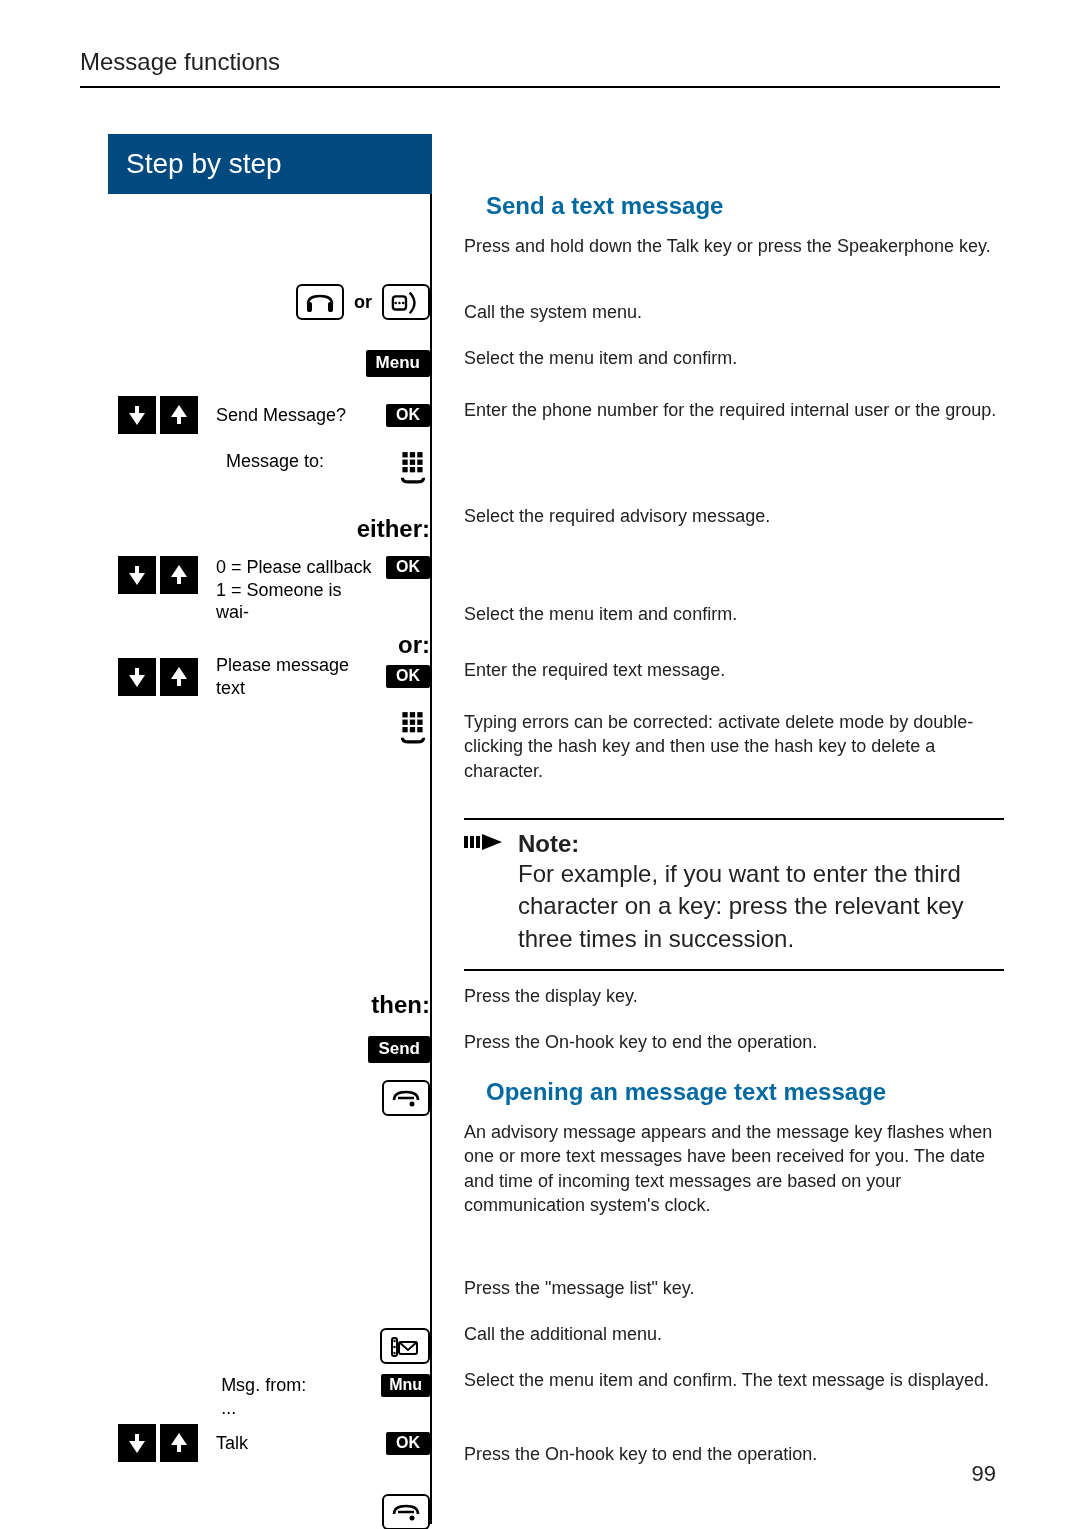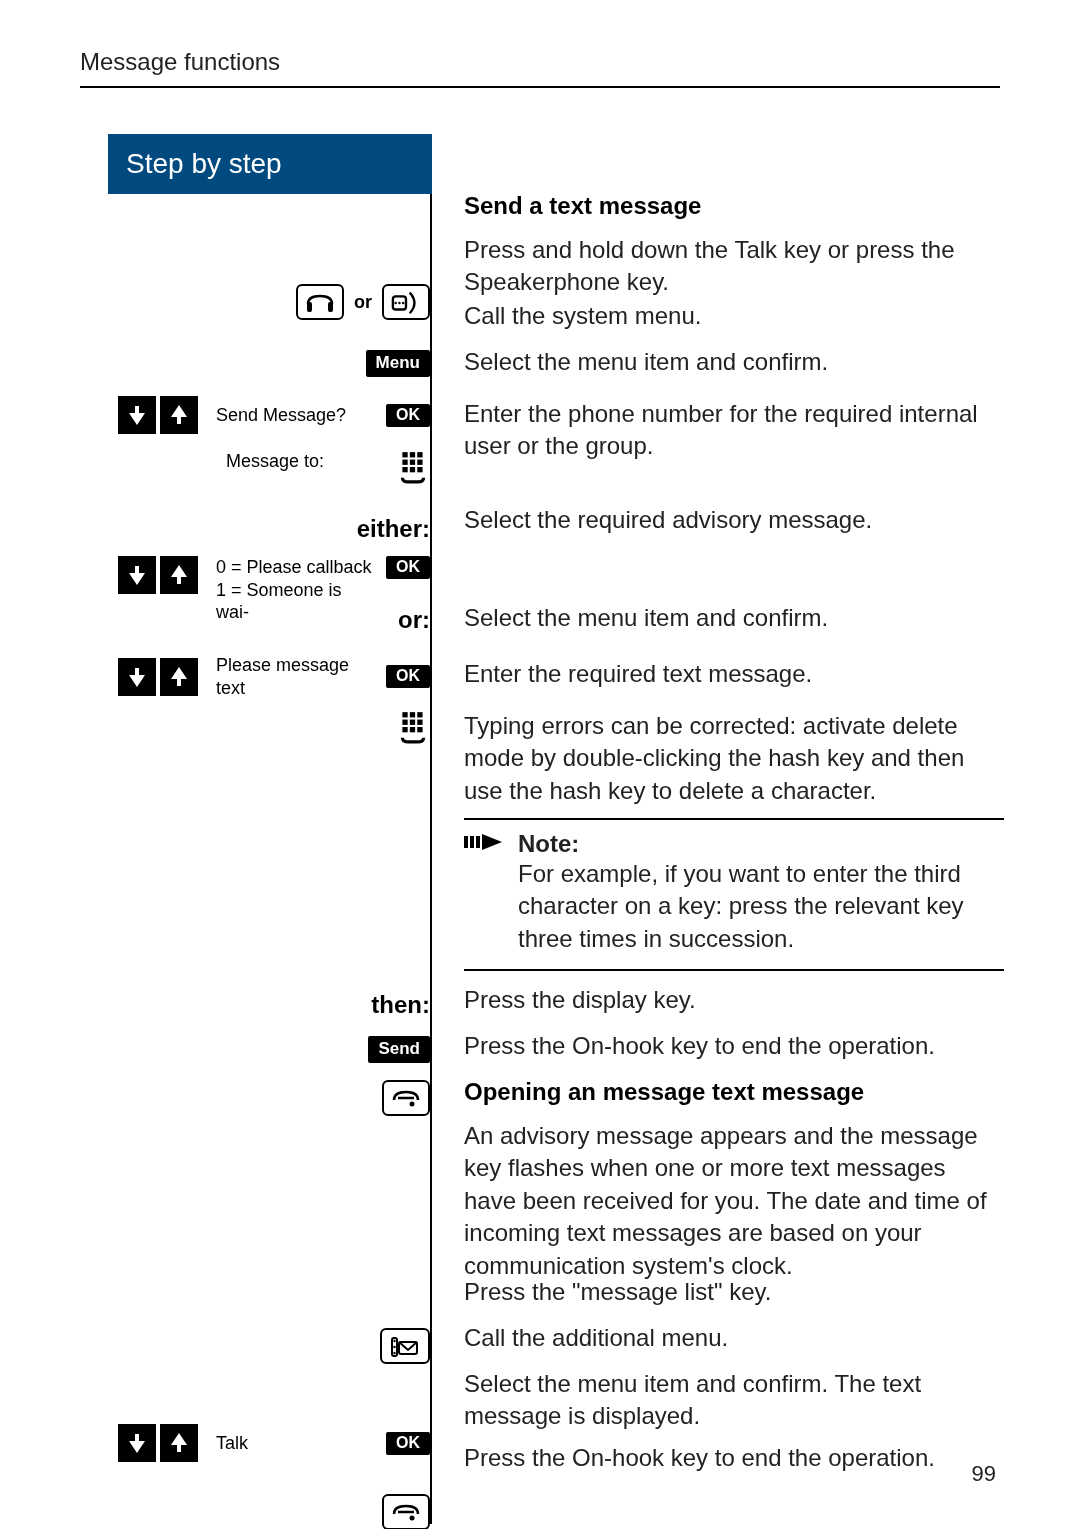--- a/index.html
+++ b/index.html
@@ -18,22 +18,22 @@
   .rightcol{position:absolute;left:464px;top:134px;width:540px;}
   .steptitle{
     background:#004a80;color:#fff;font-size:28px;
     padding:14px 18px;
   }
   .leftbody{border-right:2px solid #000;height:1330px;padding-right:0;position:relative;}
   .lrow{position:absolute;right:0;display:flex;align-items:flex-start;justify-content:flex-end;gap:10px;width:100%;}
   .ltext{font-family:Arial,sans-serif;font-size:18px;line-height:1.25;color:#000;text-align:left;}
   .bold{font-weight:700;}
   .rrow{position:absolute;left:0;right:0;}
-  .rtext{font-size:24px;line-height:1.35;color:#222;}
-  .sect{color:#000000;font-size:24px;font-weight:700;}
+  .rtext{font-size:18px;line-height:1.35;color:#222;}
+  .sect{color:#0369a1;font-size:24px;font-weight:700;margin-left:22px;}
   .pill{background:#000;color:#fff;font-weight:700;font-size:17px;padding:3px 10px 4px;border-radius:2px;display:inline-block;min-width:28px;text-align:center;}
   .pill-sm{padding:2px 8px 3px;font-size:16px;}
   .iconbox{border:2px solid #000;border-radius:6px;display:inline-flex;align-items:center;justify-content:center;background:#fff;}
   .arrowbox{width:34px;height:34px;border:2px solid #000;background:#000;display:inline-flex;align-items:center;justify-content:center;}
   .arrowpair{display:inline-flex;gap:4px;margin-right:8px;}
   .pagenum{position:absolute;right:84px;bottom:42px;font-size:22px;}
   .noteblock{border-top:2px solid #000;border-bottom:2px solid #000;padding:10px 0 14px;margin-top:4px;}
   .notetitle{font-weight:700;display:block;margin-left:54px;font-size:24px;}
   .notetext{font-size:24px;margin-left:54px;line-height:1.35;display:block;}
   .noteicon{float:left;width:40px;text-align:left;}
@@ -154,21 +154,21 @@
             <svg width="24" height="24" viewBox="0 0 24 24">
               <use href="#arrow-up"></use>
             </svg>
           </span>
       </span>
       <span class="ltext" style="width:160px;white-space:pre-line;">0 = Please callback
 1 = Someone is wai-</span>
       <span class="pill pill-sm">OK</span>
     </div>
 
-    <div class="lrow" style="top:411px;">
+    <div class="lrow" style="top:436px;">
         <span class="ltext bold" style="font-size:24px">or:</span>
       </div>
 
     <div class="lrow" style="top:460px;align-items:center;">
       <span class="arrowpair">
         <span class="arrowbox">
             <svg width="24" height="24" viewBox="0 0 24 24">
               <use href="#arrow-down"></use>
             </svg>
           </span>
@@ -205,20 +205,25 @@
     </div>
 
     <div class="lrow" style="top:1134px;">
       <span class="iconbox" style="width:46px;height:32px;">
         <svg width="36" height="28" viewBox="0 0 36 28">
             <use href="#msglist"></use>
           </svg>
       </span>
     </div>
 
+    <div class="lrow" style="top:1180px;align-items:flex-start;">
+      <span class="ltext" style="width:150px;white-space:pre-line;">Msg. from:
+...</span>
+      <span class="pill pill-sm">Mnu</span>
+    </div>
 
     <div class="lrow" style="top:1230px;align-items:center;">
       <span class="arrowpair">
         <span class="arrowbox">
             <svg width="24" height="24" viewBox="0 0 24 24">
               <use href="#arrow-down"></use>
             </svg>
           </span>
         <span class="arrowbox">
             <svg width="24" height="24" viewBox="0 0 24 24">

